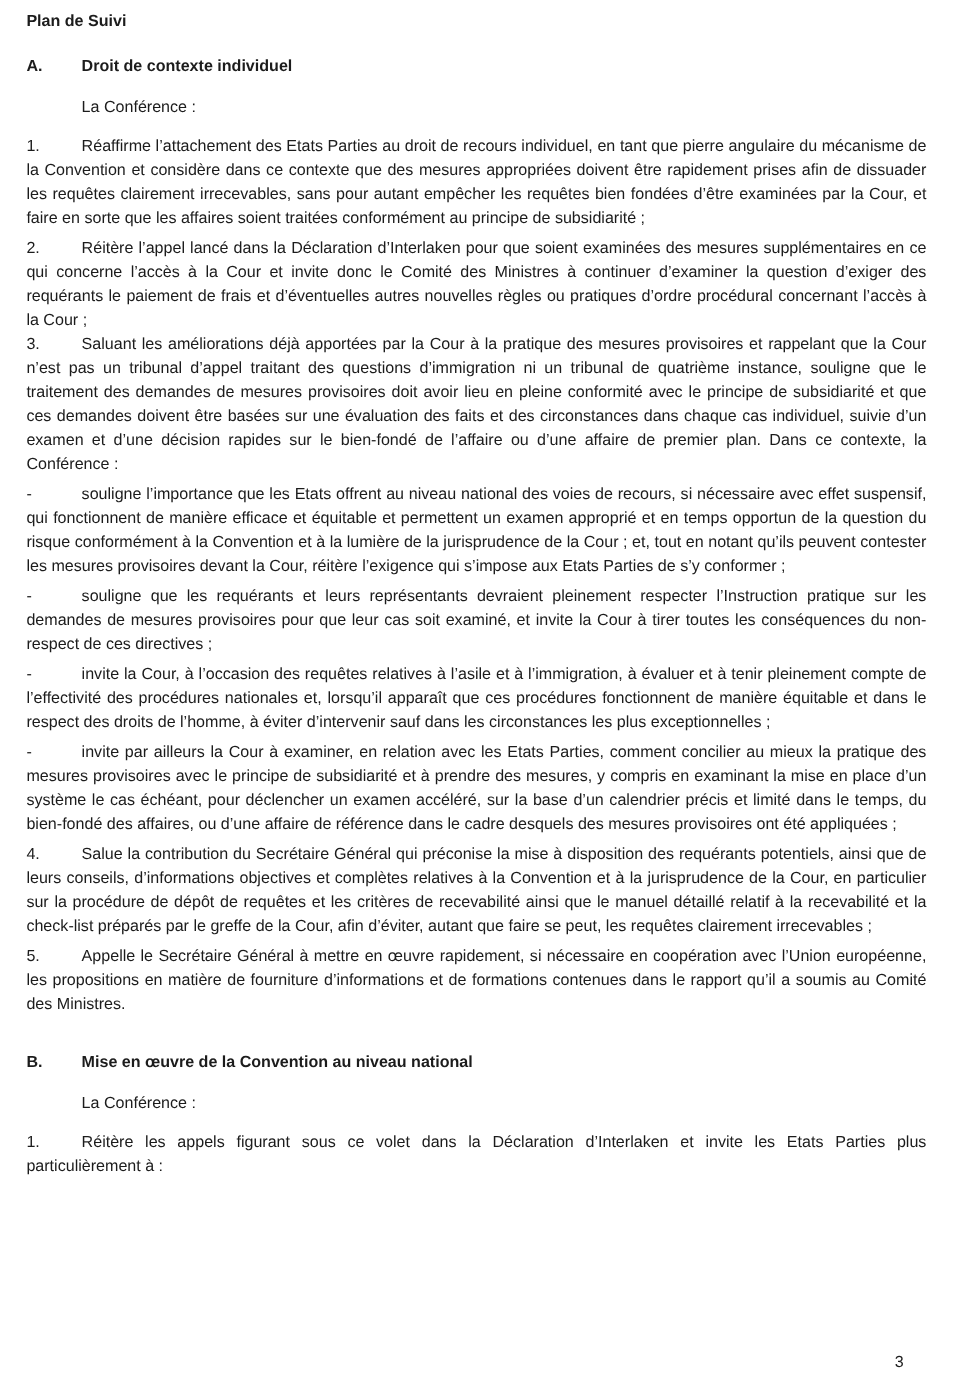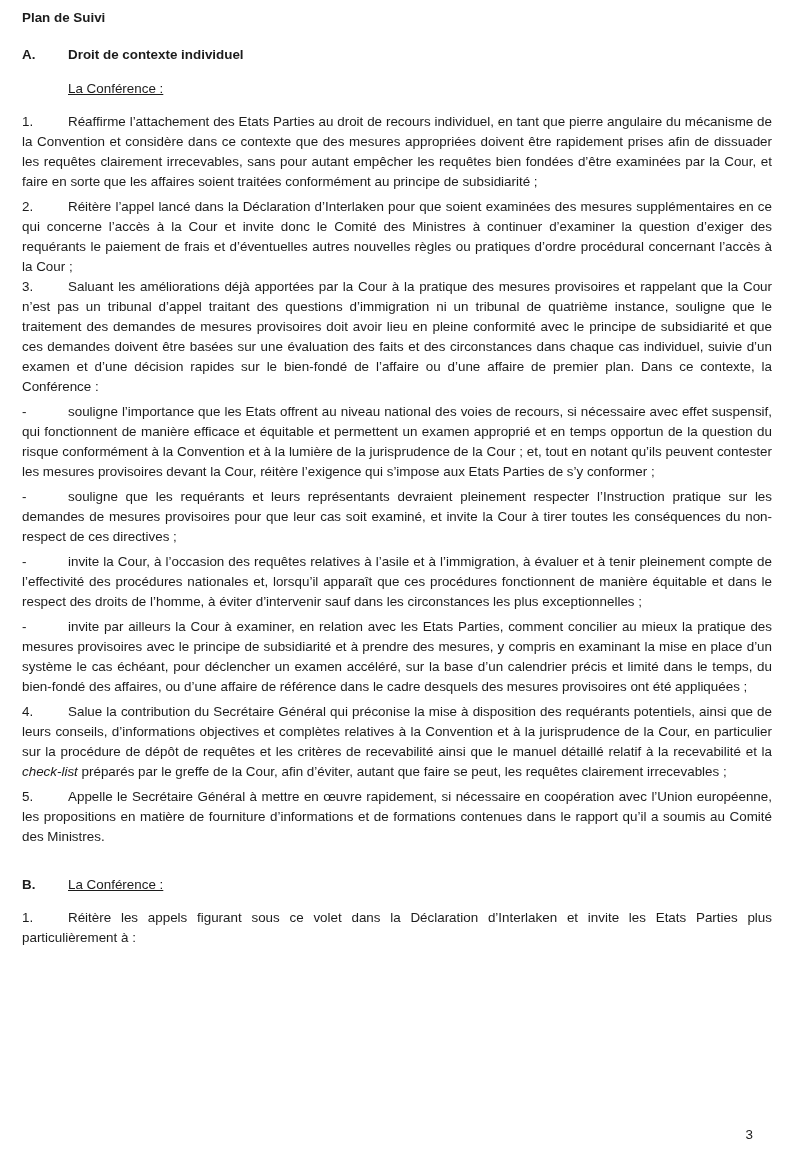--- a/index.html
+++ b/index.html
@@ -20,32 +20,32 @@
     overflow: hidden;
   }
   .doc-title { font-weight: 700; }
   .sec-heading {
     position: relative;
     text-indent: 46px;
     font-weight: 700;
     margin-top: 17px;
   }
   .sec-heading .marker { position: absolute; left: 0; top: 0; text-indent: 0; }
-  .intro { padding-left: 46px; margin-top: 14px; text-decoration: underline; }
+  .intro { padding-left: 46px; margin-top: 14px; }
   .para {
     position: relative;
     text-align: justify;
     text-indent: 46px;
     margin-top: 5px;
   }
   .para .marker { position: absolute; left: 0; top: 0; text-indent: 0; }
   .para.first { margin-top: 13px; }
   .para.tight { margin-top: 0; }
   .sec-heading.sec-b { margin-top: 28px; }
-  .it { font-style: italic; }
+  .it { }
   .page-number { position: absolute; top: 1125px; right: 42px; }
 </style>
 </head>
 <body>
 
 <div class="page">
 
   <div class="doc-title">Plan de Suivi</div>
 
   <div class="sec-heading">
@@ -95,20 +95,21 @@
     <span>Salue la contribution du Secrétaire Général qui préconise la mise à disposition des requérants potentiels, ainsi que de leurs conseils, d’informations objectives et complètes relatives à la Convention et à la jurisprudence de la Cour, en particulier sur la procédure de dépôt de requêtes et les critères de recevabilité ainsi que le manuel détaillé relatif à la recevabilité et la </span><span class="it">check-list</span><span> préparés par le greffe de la Cour, afin d’éviter, autant que faire se peut, les requêtes clairement irrecevables ;</span>
   </div>
 
   <div class="para">
     <span class="marker">5.</span>
     <span>Appelle le Secrétaire Général à mettre en œuvre rapidement, si nécessaire en coopération avec l’Union européenne, les propositions en matière de fourniture d’informations et de formations contenues dans le rapport qu’il a soumis au Comité des Ministres.</span>
   </div>
 
   <div class="sec-heading sec-b">
     <span class="marker">B.</span>
+    <span>Mise en œuvre de la Convention au niveau national</span>
   </div>
 
   <div class="intro">La Conférence :</div>
 
   <div class="para first">
     <span class="marker">1.</span>
     <span>Réitère les appels figurant sous ce volet dans la Déclaration d’Interlaken et invite les Etats Parties plus particulièrement à :</span>
   </div>
 
   <div class="page-number">3</div>

